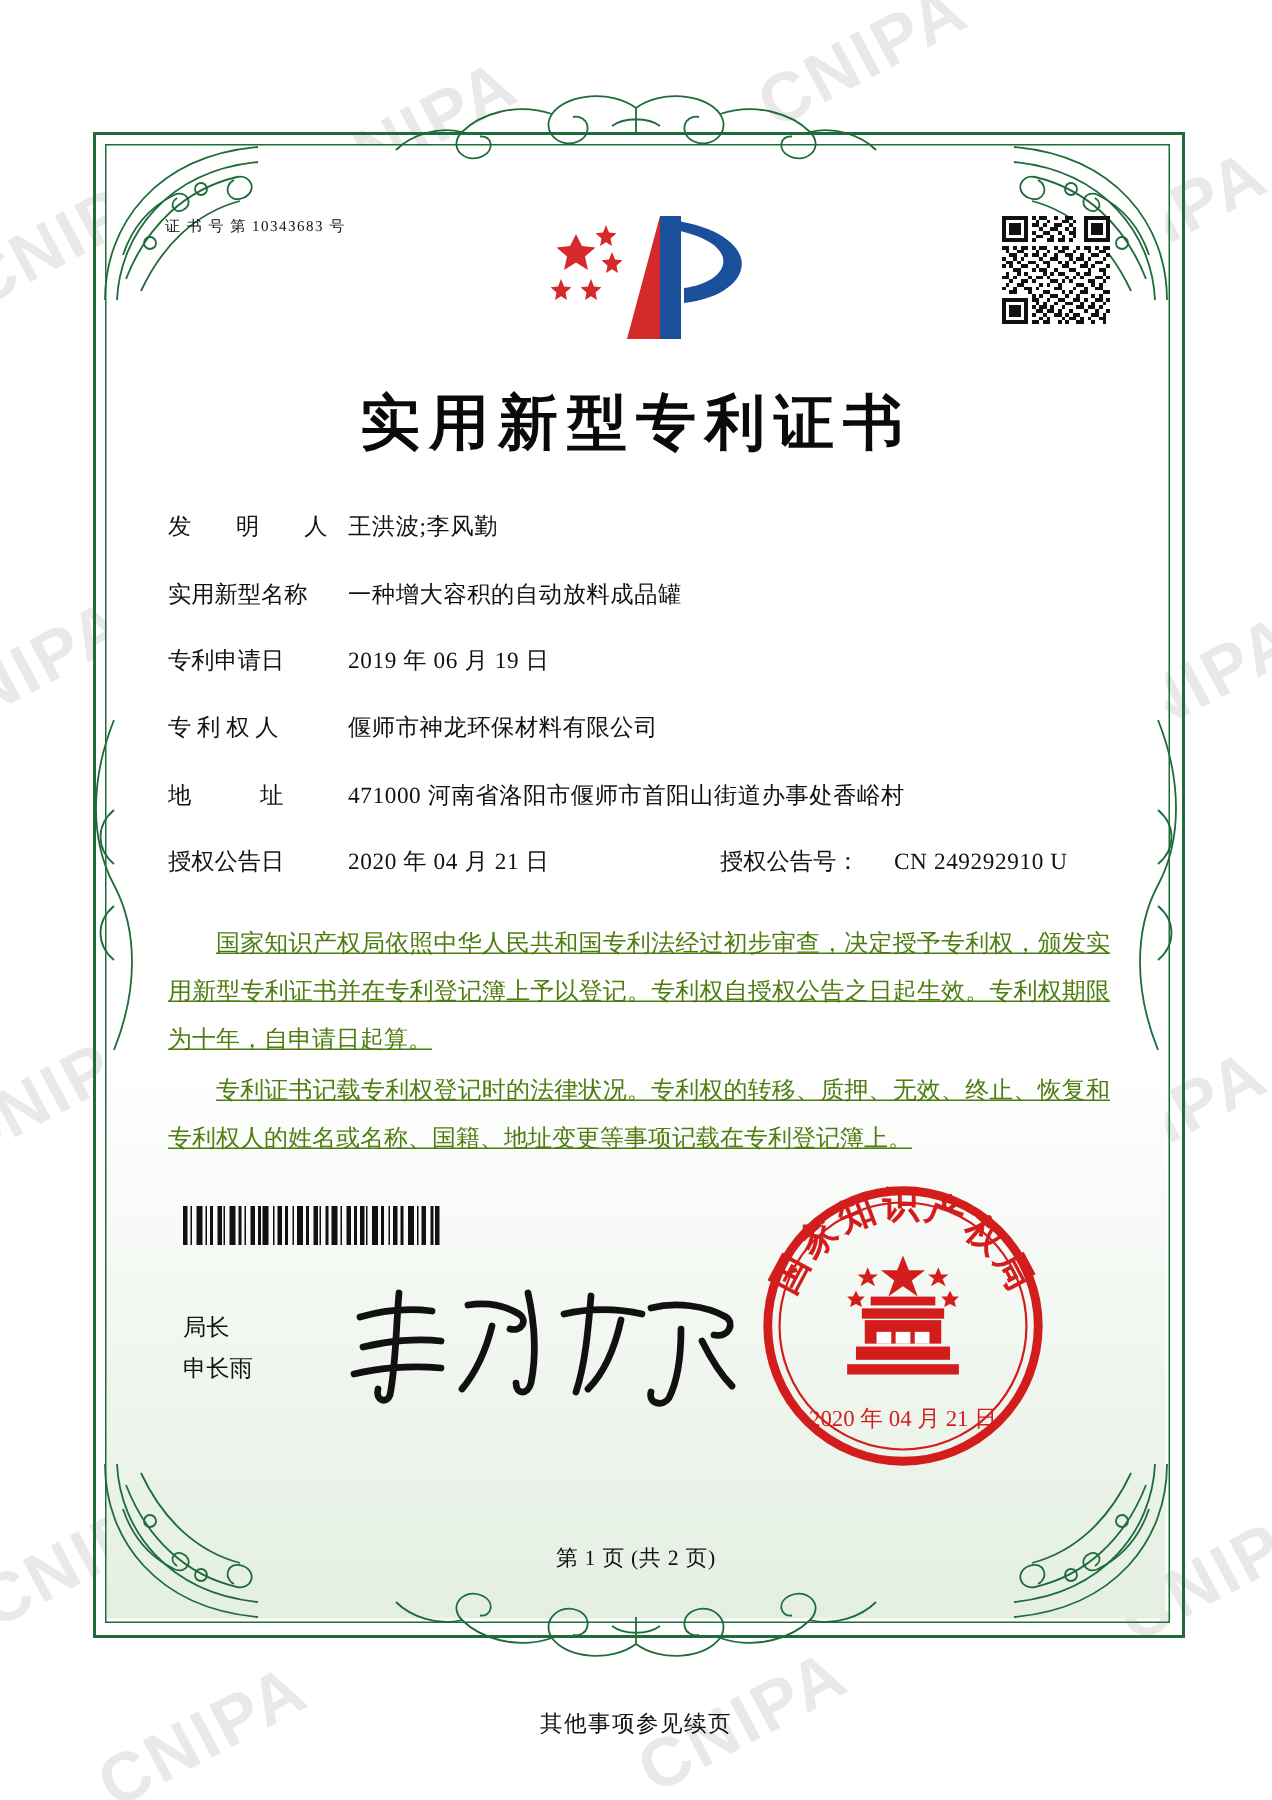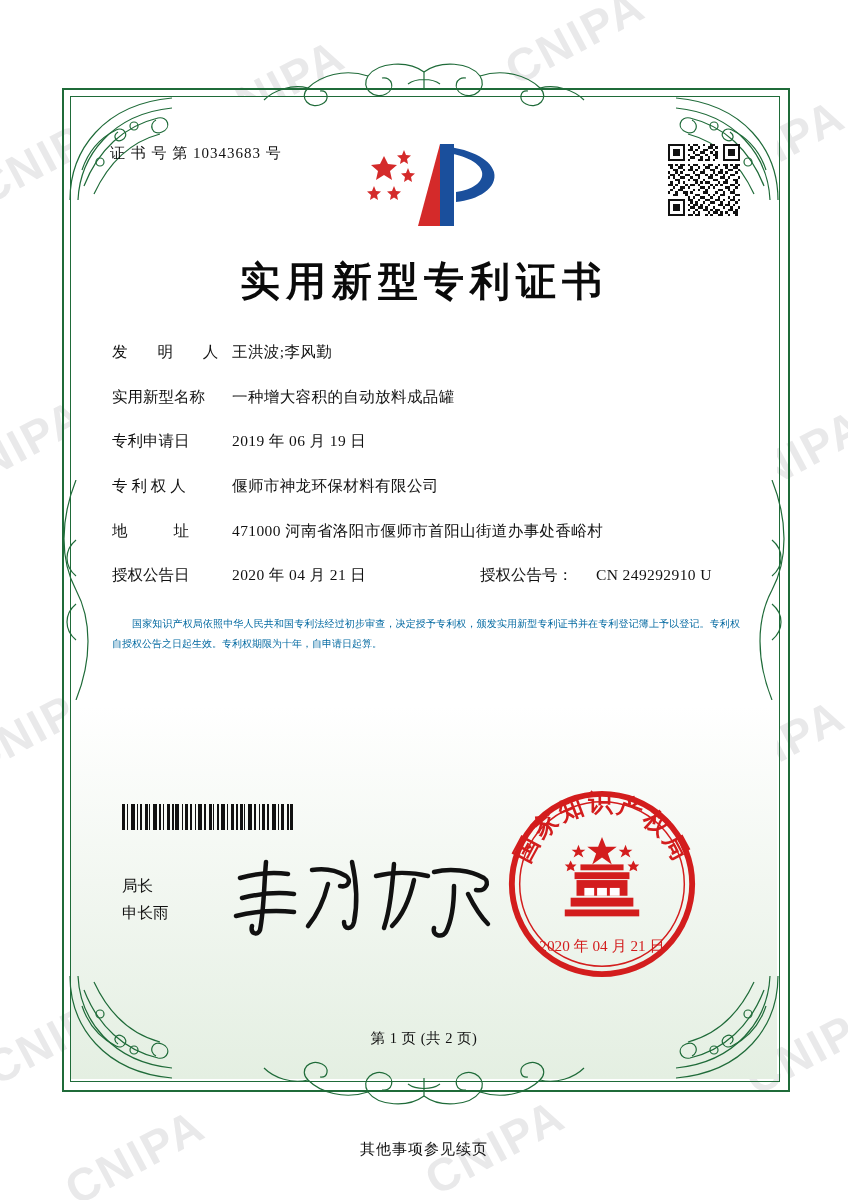--- a/index.html
+++ b/index.html
@@ -81,21 +81,21 @@
     top: 96px;
     width: 708px;
     height: 984px;
     z-index: 4;
   }
 
   .cert-no {
     position: absolute;
     left: 40px;
     top: 48px;
-    font-size: 15px;
+    font-size: 10px;
     color: #111;
     letter-spacing: 1px;
   }
 
   .qr {
     position: absolute;
     right: 38px;
     top: 48px;
     width: 72px;
     height: 72px;
@@ -162,24 +162,25 @@
   .field-value2 {
     flex: 1 1 auto;
     letter-spacing: 0.4px;
   }
 
   .paragraphs {
     position: absolute;
     left: 42px;
     top: 518px;
     width: 628px;
-    font-size: 10px;
+    font-size: 16px;
     line-height: 2.0;
-    color: #0369a1;
+    color: #4d7c0f;
     text-align: justify;
+    text-decoration: underline;
   }
   .paragraphs p {
     margin: 0 0 2px 0;
     text-indent: 2em;
   }
 
   .barcode {
     position: absolute;
     left: 52px;
     top: 708px;
@@ -620,20 +621,21 @@
       <div class="field-row double">
         <span class="field-label">授权公告日</span>
         <span class="field-value">2020 年 04 月 21 日</span>
         <span class="field-label2">授权公告号：</span>
         <span class="field-value2">CN 249292910 U</span>
       </div>
     </div>
 
     <div class="paragraphs">
       <p>国家知识产权局依照中华人民共和国专利法经过初步审查，决定授予专利权，颁发实用新型专利证书并在专利登记簿上予以登记。专利权自授权公告之日起生效。专利权期限为十年，自申请日起算。</p>
+      <p>专利证书记载专利权登记时的法律状况。专利权的转移、质押、无效、终止、恢复和专利权人的姓名或名称、国籍、地址变更等事项记载在专利登记簿上。</p>
     </div>
 
     <div class="barcode">
       <i style="width:3px"></i>
         <i style="width:2px;background:transparent"></i>
       <i style="width:1px"></i>
         <i style="width:3px;background:transparent"></i>
       <i style="width:4px"></i>
         <i style="width:2px;background:transparent"></i>
       <i style="width:1px"></i>

